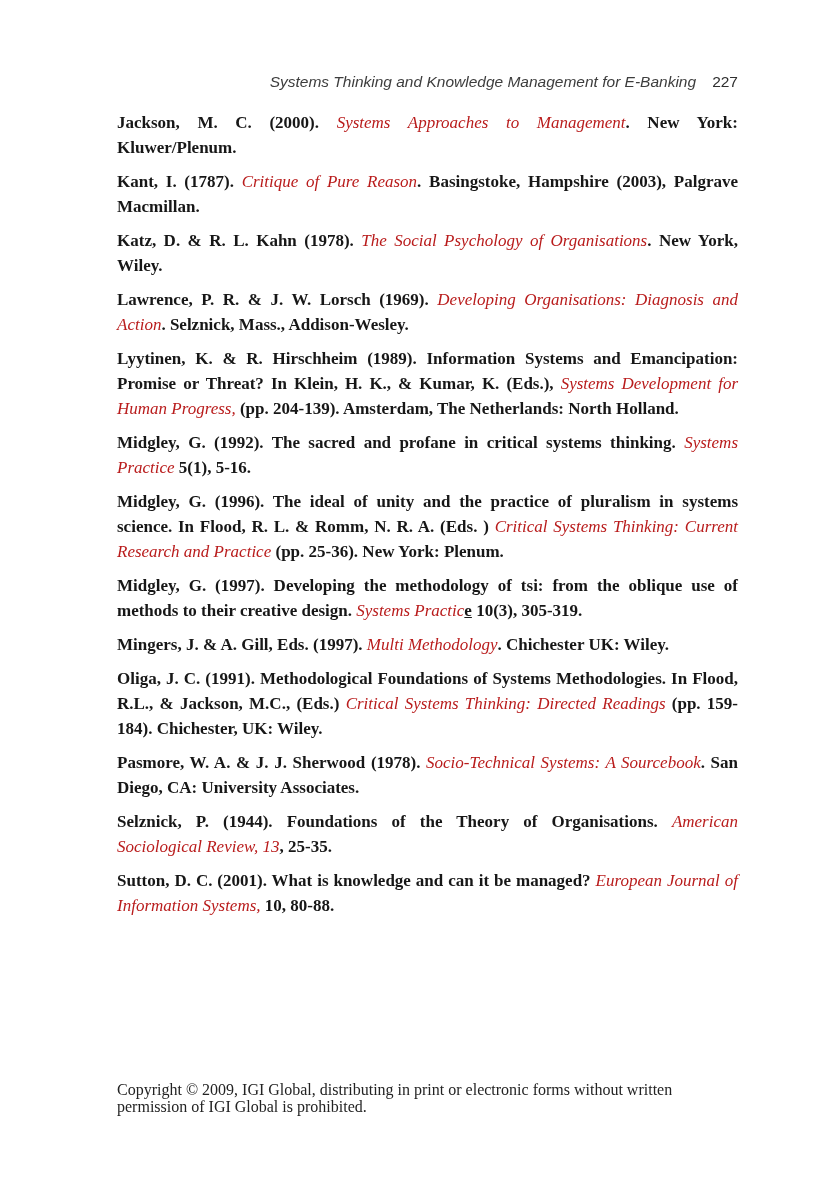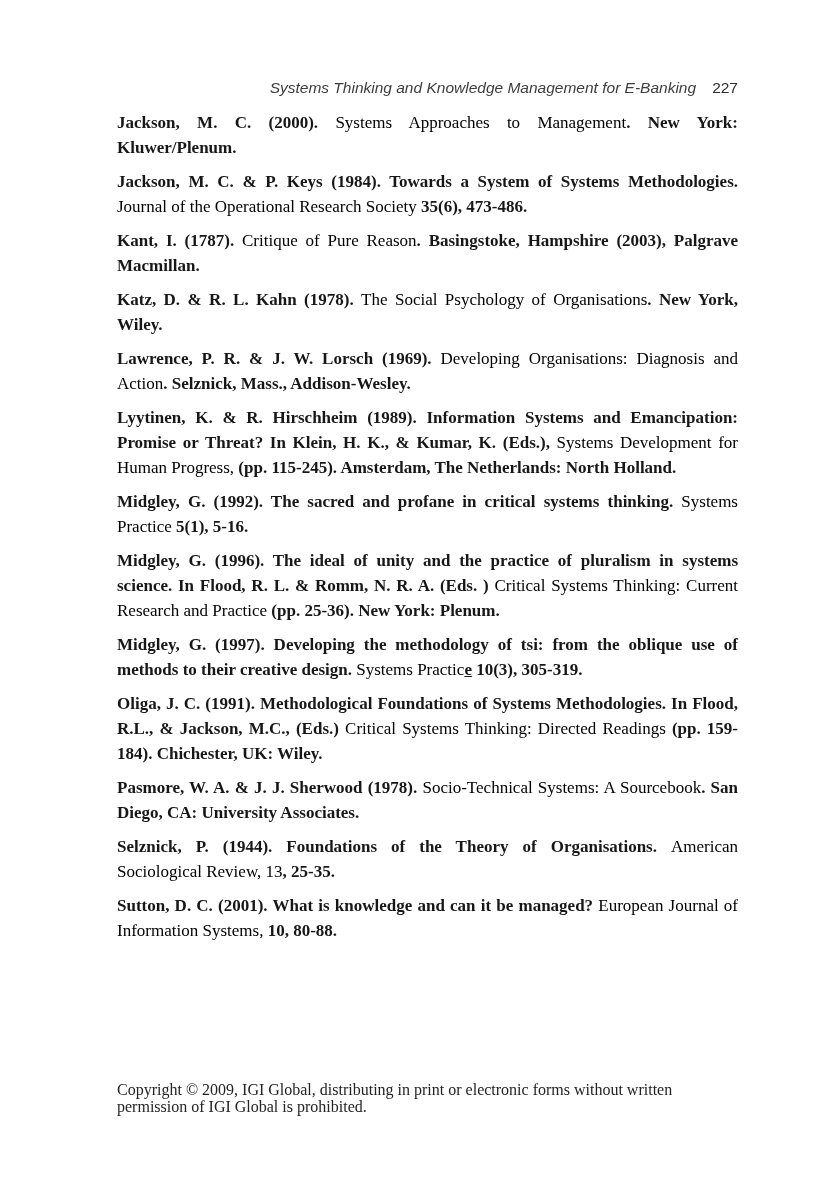--- a/index.html
+++ b/index.html
@@ -6,21 +6,21 @@
   body {
     width: 840px;
     height: 1200px;
     background: #ffffff;
     position: relative;
     font-family: "Liberation Serif", serif;
     overflow: hidden;
   }
   .running-header {
     position: absolute;
-    top: 79px;
+    top: 73px;
     left: 117px;
     width: 621px;
     text-align: right;
     font-family: "Liberation Sans", sans-serif;
     font-style: italic;
     font-size: 15.5px;
     color: #3d3d3d;
     white-space: nowrap;
   }
   .running-header .pagenum {
@@ -35,48 +35,48 @@
     width: 621px;
   }
   p.ref {
     margin: 0 0 9px 0;
     font-size: 17px;
     line-height: 25px;
     text-align: justify;
     color: #171717;
   }
   .seg-plain { font-weight: 600; margin-top: 38px; }
-  .seg-italic { font-weight: 400; color: #000000; }
+  .seg-italic { font-style: italic; font-weight: 400; color: #b91c1c; }
   .seg-underline { font-weight: 600; text-decoration: underline; }
   .page-footer {
     position: absolute;
     top: 1081px;
     left: 117px;
     width: 621px;
     font-size: 16px;
     line-height: 17px;
     color: #232323;
   }
 </style>
 </head>
 <body>
 
 <div class="running-header">
   <span>Systems Thinking and Knowledge Management for E-Banking</span><span class="pagenum">227</span>
 </div>
 
 <div class="refs">
     <p class="ref"><span class="seg-plain">Jackson, M. C. (2000). </span><span class="seg-italic">Systems Approaches to Management</span><span class="seg-plain">. New York: Kluwer/Plenum.</span></p>
-    <p class="ref"><span class="seg-plain">Jackson, M. C. &amp; P. Keys (1984). Towards a System of Systems Methodologies. </span><span class="seg-italic">Journal of the Operational Research Society</span><span class="seg-plain"> 35(6), 473-486.</span></p>
     <p class="ref"><span class="seg-plain">Kant, I. (1787). </span><span class="seg-italic">Critique of Pure Reason</span><span class="seg-plain">. Basingstoke, Hampshire (2003), Palgrave Macmillan.</span></p>
     <p class="ref"><span class="seg-plain">Katz, D. &amp; R. L. Kahn (1978). </span><span class="seg-italic">The Social Psychology of Organisations</span><span class="seg-plain">. New York, Wiley.</span></p>
     <p class="ref"><span class="seg-plain">Lawrence, P. R. &amp; J. W. Lorsch (1969). </span><span class="seg-italic">Developing Organisations: Diagnosis and Action</span><span class="seg-plain">. Selznick, Mass., Addison-Wesley.</span></p>
-    <p class="ref"><span class="seg-plain">Lyytinen, K. &amp; R. Hirschheim (1989). Information Systems and Emancipation: Promise or Threat? In Klein, H. K., &amp; Kumar, K. (Eds.), </span><span class="seg-italic">Systems Development for Human Progress,</span><span class="seg-plain"> (pp. 115-245). Amsterdam, The Netherlands: North Holland.</span></p>
+    <p class="ref"><span class="seg-plain">Lyytinen, K. &amp; R. Hirschheim (1989). Information Systems and Emancipation: Promise or Threat? In Klein, H. K., &amp; Kumar, K. (Eds.), </span><span class="seg-italic">Systems Development for Human Progress,</span><span class="seg-plain"> (pp. 204-139). Amsterdam, The Netherlands: North Holland.</span></p>
     <p class="ref"><span class="seg-plain">Midgley, G. (1992). The sacred and profane in critical systems thinking. </span><span class="seg-italic">Systems Practice</span><span class="seg-plain"> 5(1), 5-16.</span></p>
     <p class="ref"><span class="seg-plain">Midgley, G. (1996). The ideal of unity and the practice of pluralism in systems science. In Flood, R. L. &amp; Romm, N. R. A. (Eds. ) </span><span class="seg-italic">Critical Systems Thinking: Current Research and Practice</span><span class="seg-plain"> (pp. 25-36). New York: Plenum.</span></p>
     <p class="ref"><span class="seg-plain">Midgley, G. (1997). Developing the methodology of tsi: from the oblique use of methods to their creative design. </span><span class="seg-italic">Systems Practic</span><span class="seg-underline">e</span><span class="seg-plain"> 10(3), 305-319.</span></p>
+    <p class="ref"><span class="seg-plain">Mingers, J. &amp; A. Gill, Eds. (1997). </span><span class="seg-italic">Multi Methodology</span><span class="seg-plain">. Chichester UK: Wiley.</span></p>
     <p class="ref"><span class="seg-plain">Oliga, J. C. (1991). Methodological Foundations of Systems Methodologies. In Flood, R.L., &amp; Jackson, M.C., (Eds.) </span><span class="seg-italic">Critical Systems Thinking: Directed Readings</span><span class="seg-plain"> (pp. 159-184). Chichester, UK: Wiley.</span></p>
     <p class="ref"><span class="seg-plain">Pasmore, W. A. &amp; J. J. Sherwood (1978). </span><span class="seg-italic">Socio-Technical Systems: A Sourcebook</span><span class="seg-plain">. San Diego, CA: University Associates.</span></p>
     <p class="ref"><span class="seg-plain">Selznick, P. (1944). Foundations of the Theory of Organisations. </span><span class="seg-italic">American Sociological Review, 13</span><span class="seg-plain">, 25-35.</span></p>
     <p class="ref"><span class="seg-plain">Sutton, D. C. (2001). What is knowledge and can it be managed? </span><span class="seg-italic">European Journal of Information Systems,</span><span class="seg-plain"> 10, 80-88.</span></p>
   </div>
 
 <div class="page-footer">Copyright © 2009, IGI Global, distributing in print or electronic forms without written permission of IGI Global is prohibited.</div>
 
 </body></html>

